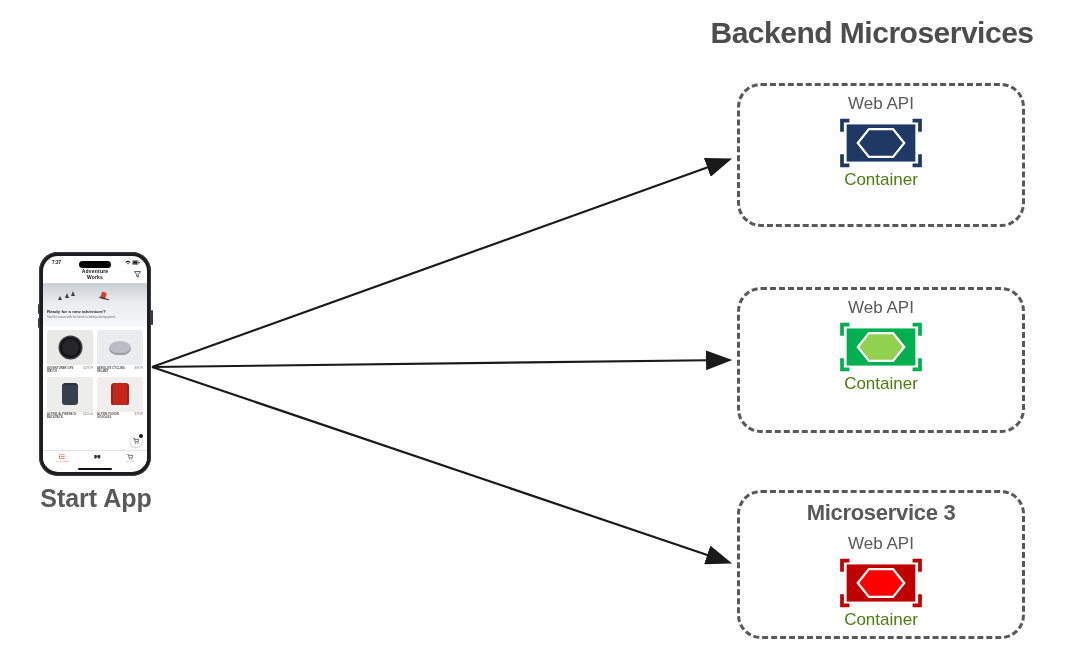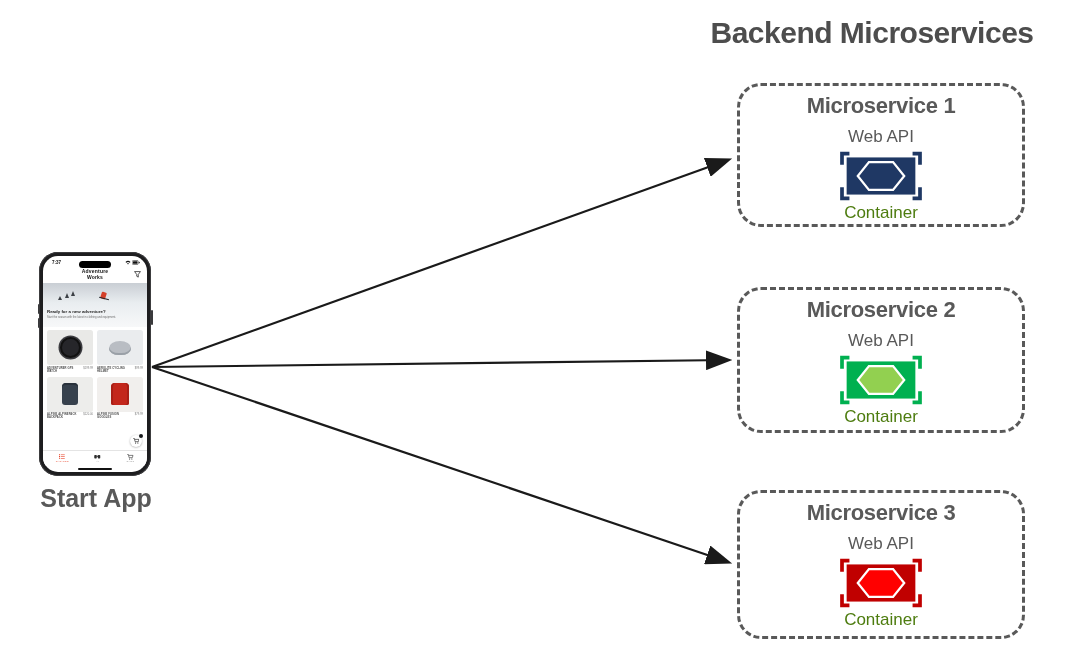--- a/index.html
+++ b/index.html
@@ -208,35 +208,33 @@
           <span class="tab-label">CART</span>
         </div>
       </div>
       <div class="home-indicator"></div>
     </div>
   </div>
 
   <div class="mobile-label">Start App</div>
 
   <div class="svc-box" style="top:83px;height:144px;">
-    <div class="svc-title">Microservice 1</div>
     <div class="svc-api">Web API</div>
     <svg class="container-icon" width="96" height="52" viewBox="0 0 100 56">
       <path d="M16 4 H8 V16" fill="none" stroke-width="4" stroke="#1F3864"></path>
       <path d="M16 52 H8 V40" fill="none" stroke-width="4" stroke="#1F3864"></path>
       <path d="M84 4 H92 V16" fill="none" stroke-width="4" stroke="#1F3864"></path>
       <path d="M84 52 H92 V40" fill="none" stroke-width="4" stroke="#1F3864"></path>
       <rect x="13" y="8" width="74" height="40" fill="#1F3864"></rect>
       <polygon points="37,13 63,13 75,28 63,43 37,43 25,28" stroke="#ffffff" stroke-width="2.4" fill="#1F3864"></polygon>
     </svg>
     <div class="svc-container-label">Container</div>
   </div>
 
   <div class="svc-box" style="top:287px;height:146px;">
-    <div class="svc-title">Microservice 2</div>
     <div class="svc-api">Web API</div>
     <svg class="container-icon" width="96" height="52" viewBox="0 0 100 56">
       <path d="M16 4 H8 V16" fill="none" stroke-width="4" stroke="#00B050"></path>
       <path d="M16 52 H8 V40" fill="none" stroke-width="4" stroke="#00B050"></path>
       <path d="M84 4 H92 V16" fill="none" stroke-width="4" stroke="#00B050"></path>
       <path d="M84 52 H92 V40" fill="none" stroke-width="4" stroke="#00B050"></path>
       <rect x="13" y="8" width="74" height="40" fill="#00B050"></rect>
       <polygon points="37,13 63,13 75,28 63,43 37,43 25,28" stroke="#ffffff" stroke-width="2.4" fill="#92D050"></polygon>
     </svg>
     <div class="svc-container-label">Container</div>

